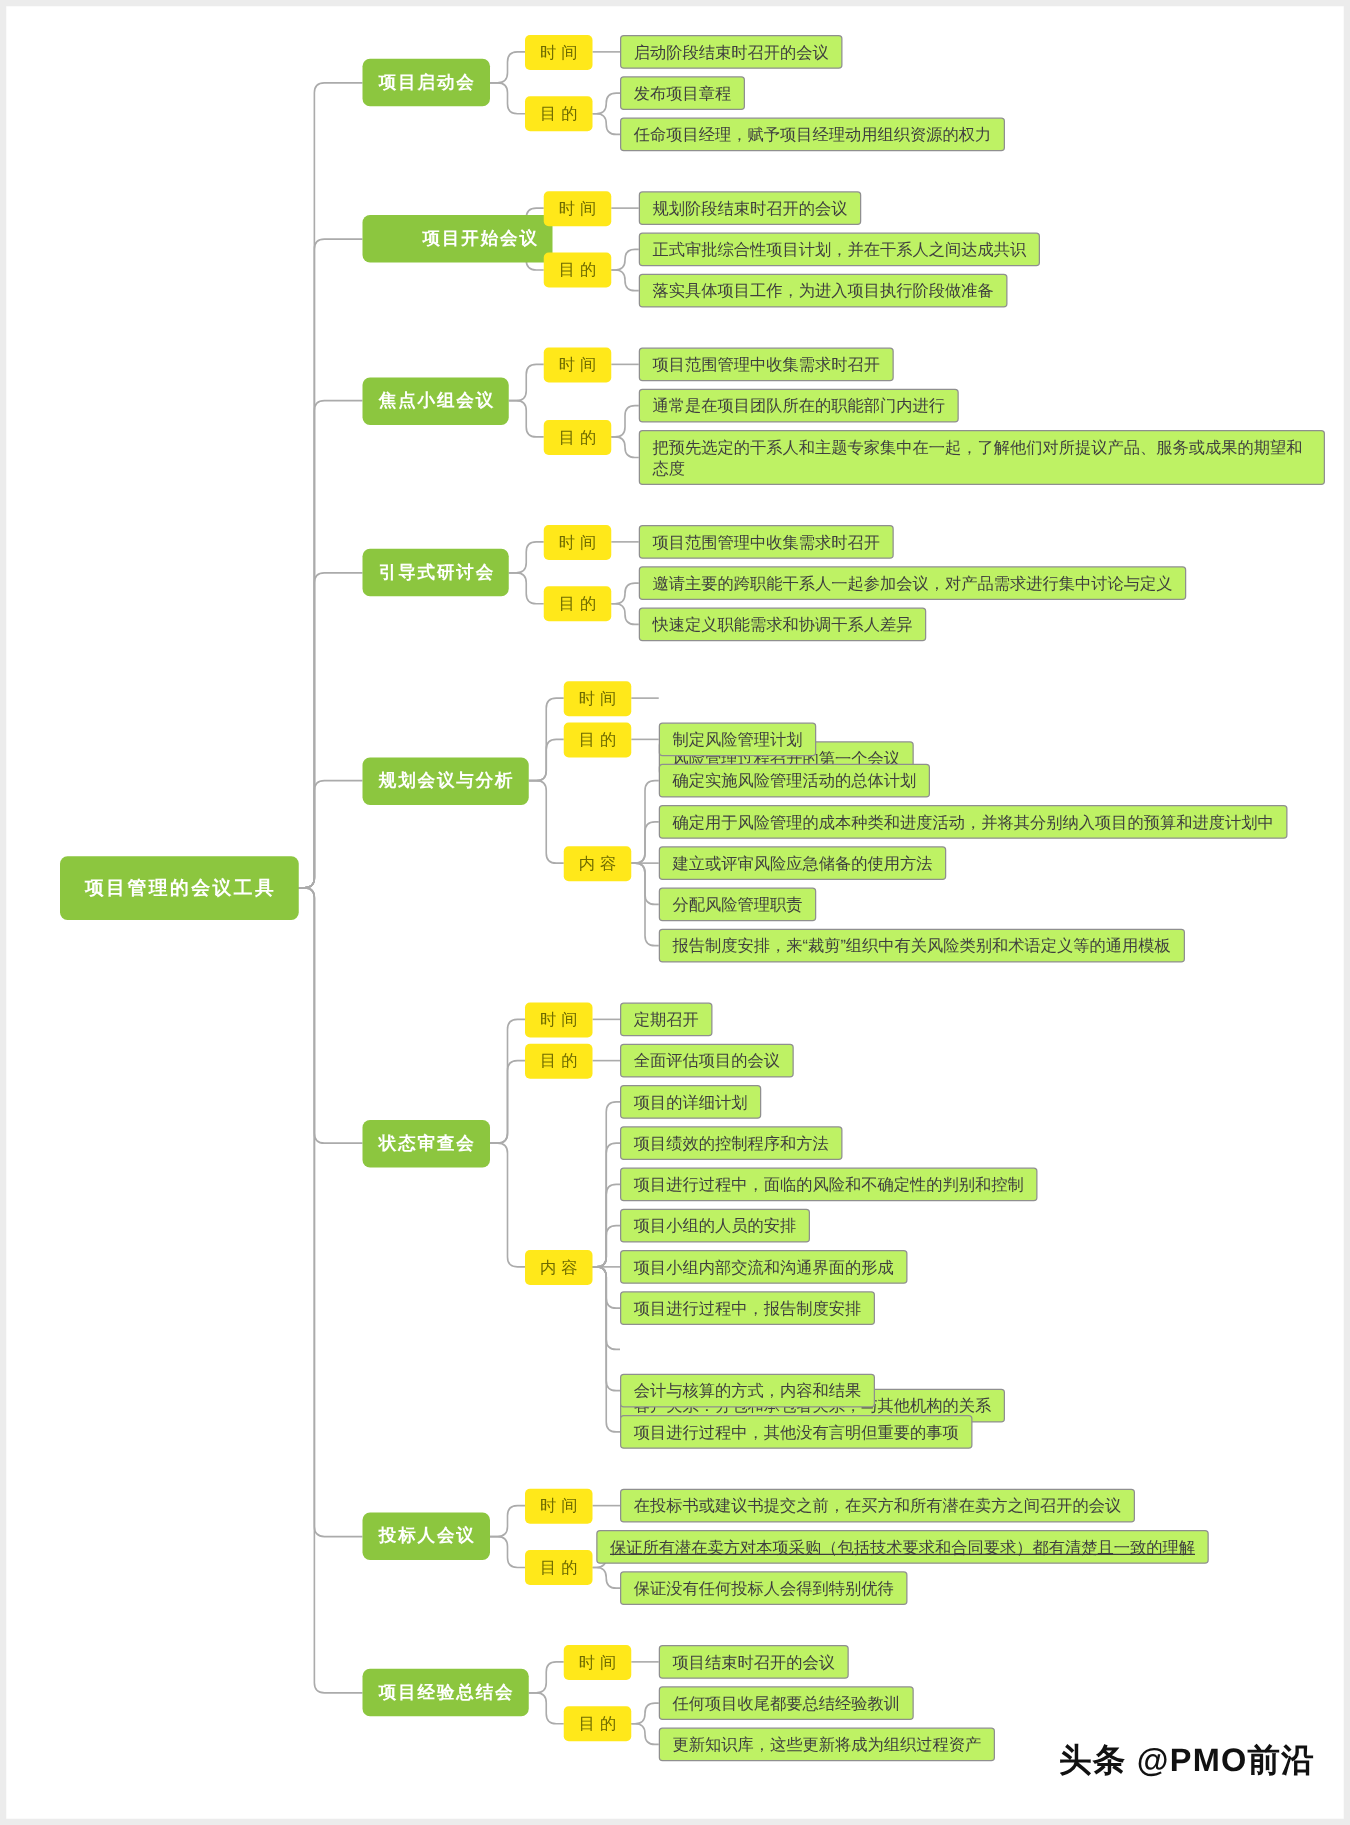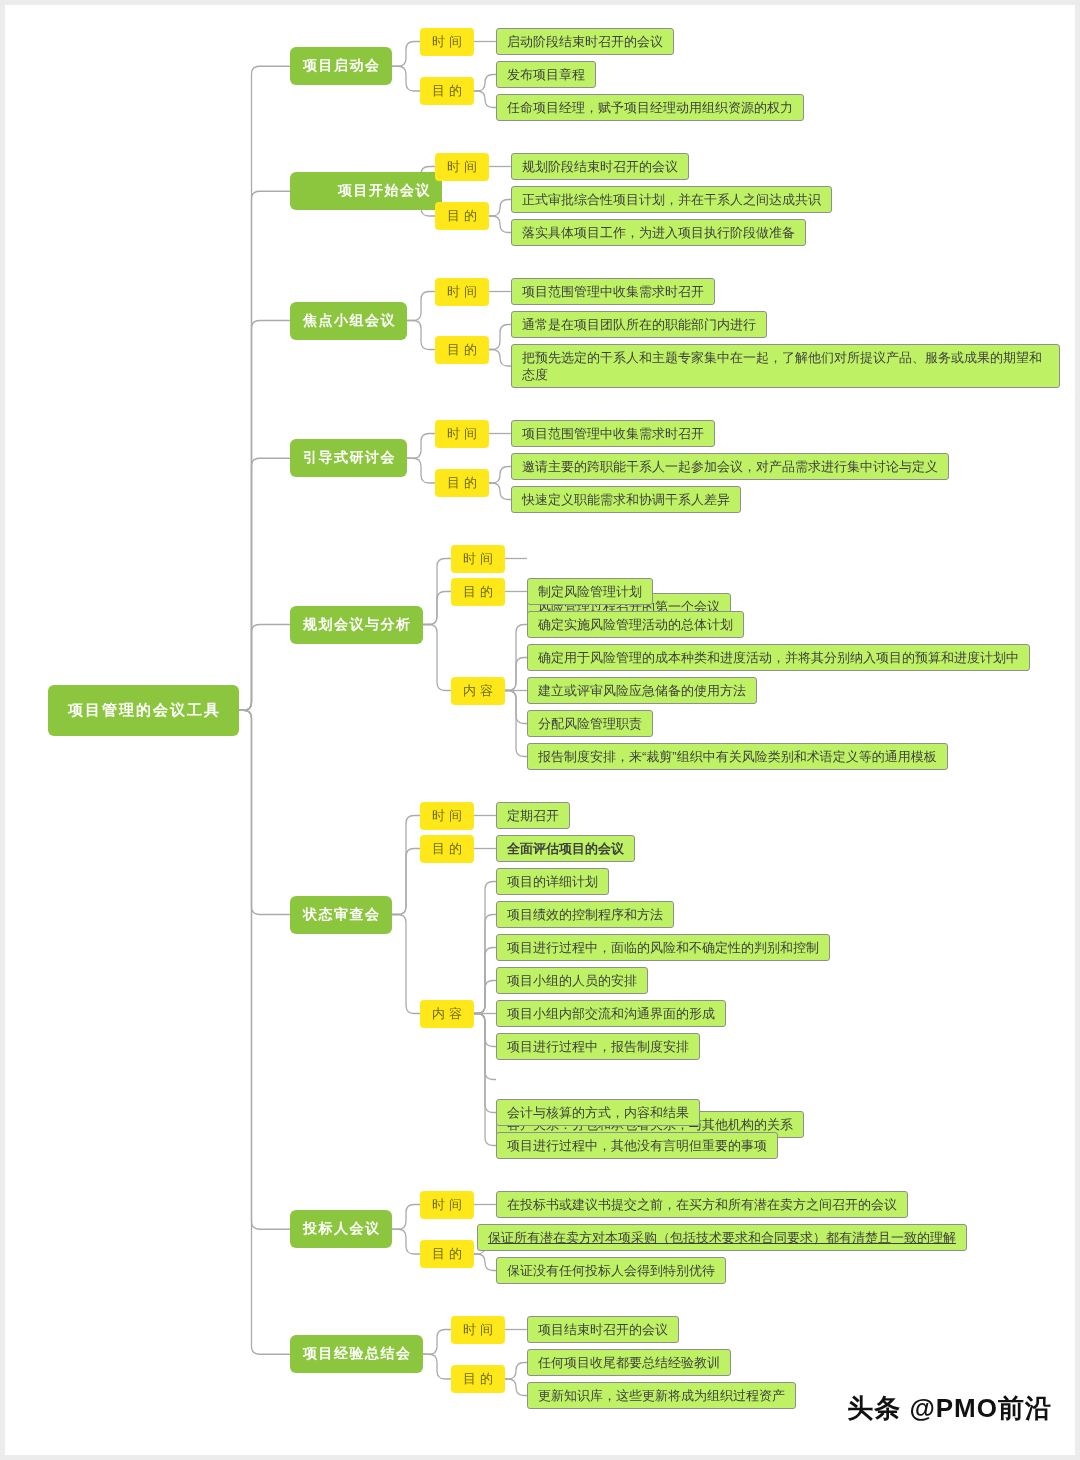--- a/index.html
+++ b/index.html
@@ -148,21 +148,21 @@
       <div class="node group-label" style="left: 451px; top: 677px;">内容</div>
       <div class="node leaf-node" style="left: 527px; max-width: 511px; top: 611px;">确定实施风险管理活动的总体计划</div>
       <div class="node leaf-node" style="left: 527px; max-width: 511px; top: 644px;">确定用于风险管理的成本种类和进度活动，并将其分别纳入项目的预算和进度计划中</div>
       <div class="node leaf-node" style="left: 527px; max-width: 511px; top: 677px;">建立或评审风险应急储备的使用方法</div>
       <div class="node leaf-node" style="left: 527px; max-width: 511px; top: 710px;">分配风险管理职责</div>
       <div class="node leaf-node" style="left: 527px; max-width: 511px; top: 743px;">报告制度安排，来“裁剪”组织中有关风险类别和术语定义等的通用模板</div>
       <div class="node branch-node" style="left: 290px; top: 896px;">状态审查会</div>
       <div class="node group-label" style="left: 420px; top: 802px;">时间</div>
       <div class="node leaf-node" style="left: 496px; max-width: 542px; top: 802px;">定期召开</div>
       <div class="node group-label" style="left: 420px; top: 835px;">目的</div>
-      <div class="node leaf-node" style="left: 496px; max-width: 542px; top: 835px; font-weight: bold;">全面评估项目的会议</div>
+      <div class="node leaf-node" style="left: 496px; max-width: 542px; top: 835px;">全面评估项目的会议</div>
       <div class="node group-label" style="left: 420px; top: 1000px;">内容</div>
       <div class="node leaf-node" style="left: 496px; max-width: 542px; top: 868px;">项目的详细计划</div>
       <div class="node leaf-node" style="left: 496px; max-width: 542px; top: 901px;">项目绩效的控制程序和方法</div>
       <div class="node leaf-node" style="left: 496px; max-width: 542px; top: 934px;">项目进行过程中，面临的风险和不确定性的判别和控制</div>
       <div class="node leaf-node" style="left: 496px; max-width: 542px; top: 967px;">项目小组的人员的安排</div>
       <div class="node leaf-node" style="left: 496px; max-width: 542px; top: 1000px;">项目小组内部交流和沟通界面的形成</div>
       <div class="node leaf-node" style="left: 496px; max-width: 542px; top: 1033px;">项目进行过程中，报告制度安排</div>
       <div class="node leaf-node" style="left: 496px; max-width: 542px; top: 1066px; margin-top: 45px;">客户关系：分包和承包者关系；与其他机构的关系</div>
       <div class="node leaf-node" style="left: 496px; max-width: 542px; top: 1099px;">会计与核算的方式，内容和结果</div>
       <div class="node leaf-node" style="left: 496px; max-width: 542px; top: 1132px;">项目进行过程中，其他没有言明但重要的事项</div>

